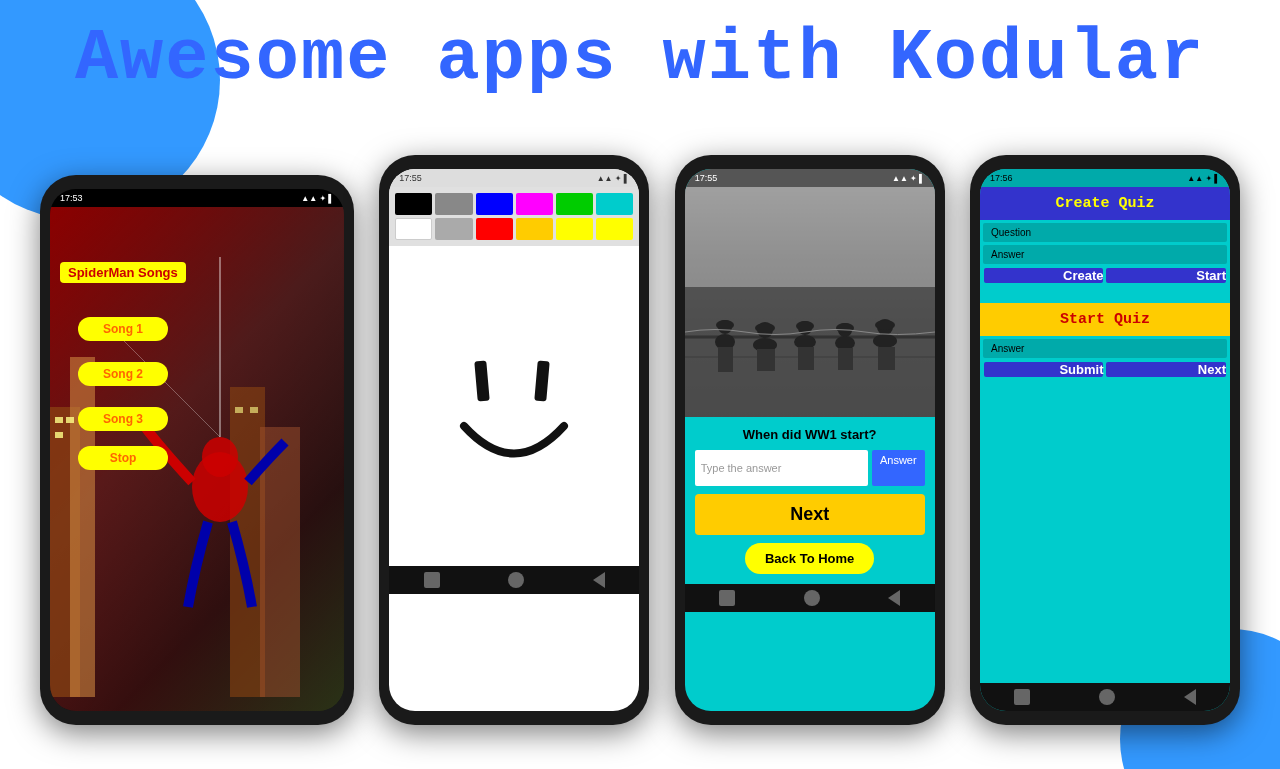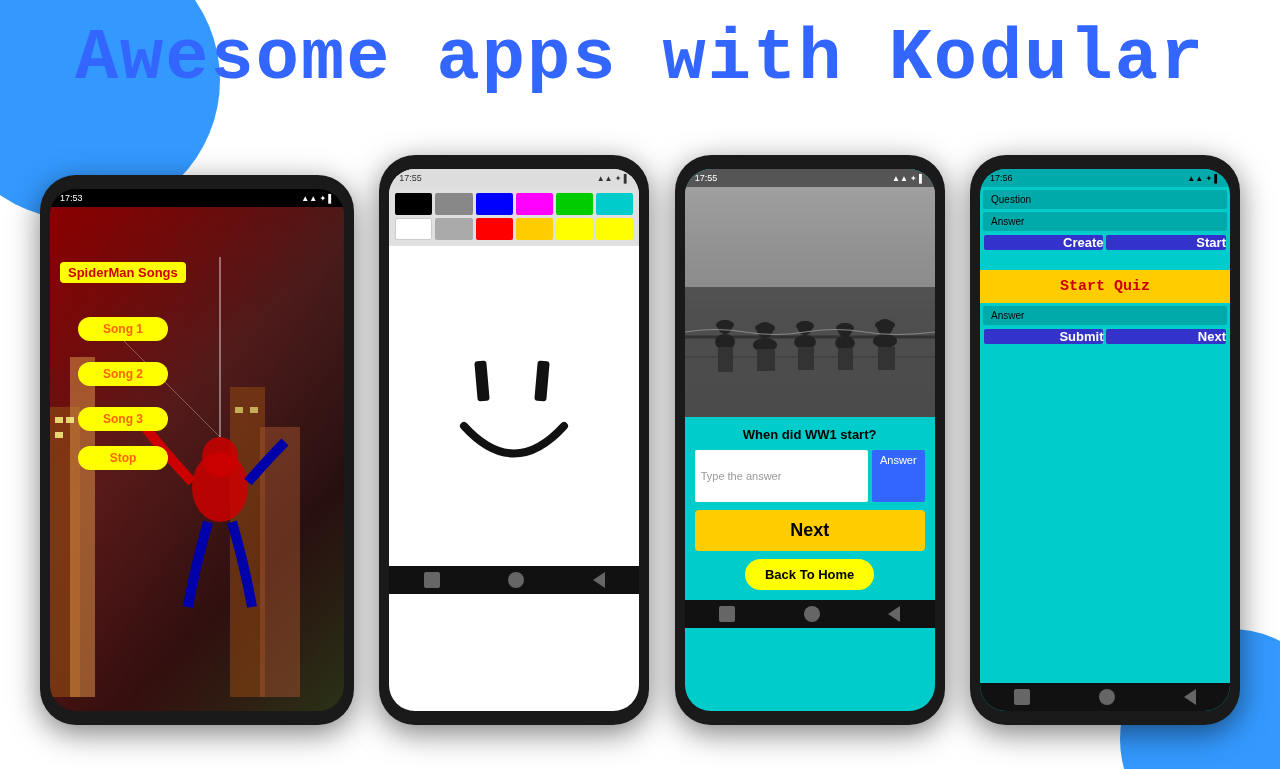--- a/index.html
+++ b/index.html
@@ -248,21 +248,21 @@
       color: #000;
       text-align: center;
     }
     .answer-row {
       display: flex;
       gap: 4px;
       width: 100%;
     }
     .answer-input {
       flex: 1;
-      padding: 20px 6px;
+      padding: 12px 6px;
       font-size: 11px;
       border: none;
       border-radius: 2px;
       background: #fff;
       color: #999;
     }
     .answer-btn-small {
       background: #3366ff;
       color: #fff;
       font-size: 11px;
@@ -557,20 +557,21 @@
   </div>
 
   <div class="phone-frame phone4">
     <div class="phone4-inner">
 
       <div class="phone-status-bar" style="background:#00aaaa;color:#000;">
         <span>17:56</span>
         <span class="status-icons" style="color:#000;">▲▲ ✦ ▌</span>
       </div>
 
+      <div class="create-quiz-header">Create Quiz</div>
       <div class="quiz-field">
         <div class="quiz-field-label">Question</div>
       </div>
       <div class="quiz-field">
         <div class="quiz-field-label">Answer</div>
       </div>
       <div class="quiz-action-row">
         <div class="quiz-action-btn">Create</div>
         <div class="quiz-action-btn">Start</div>
       </div>

